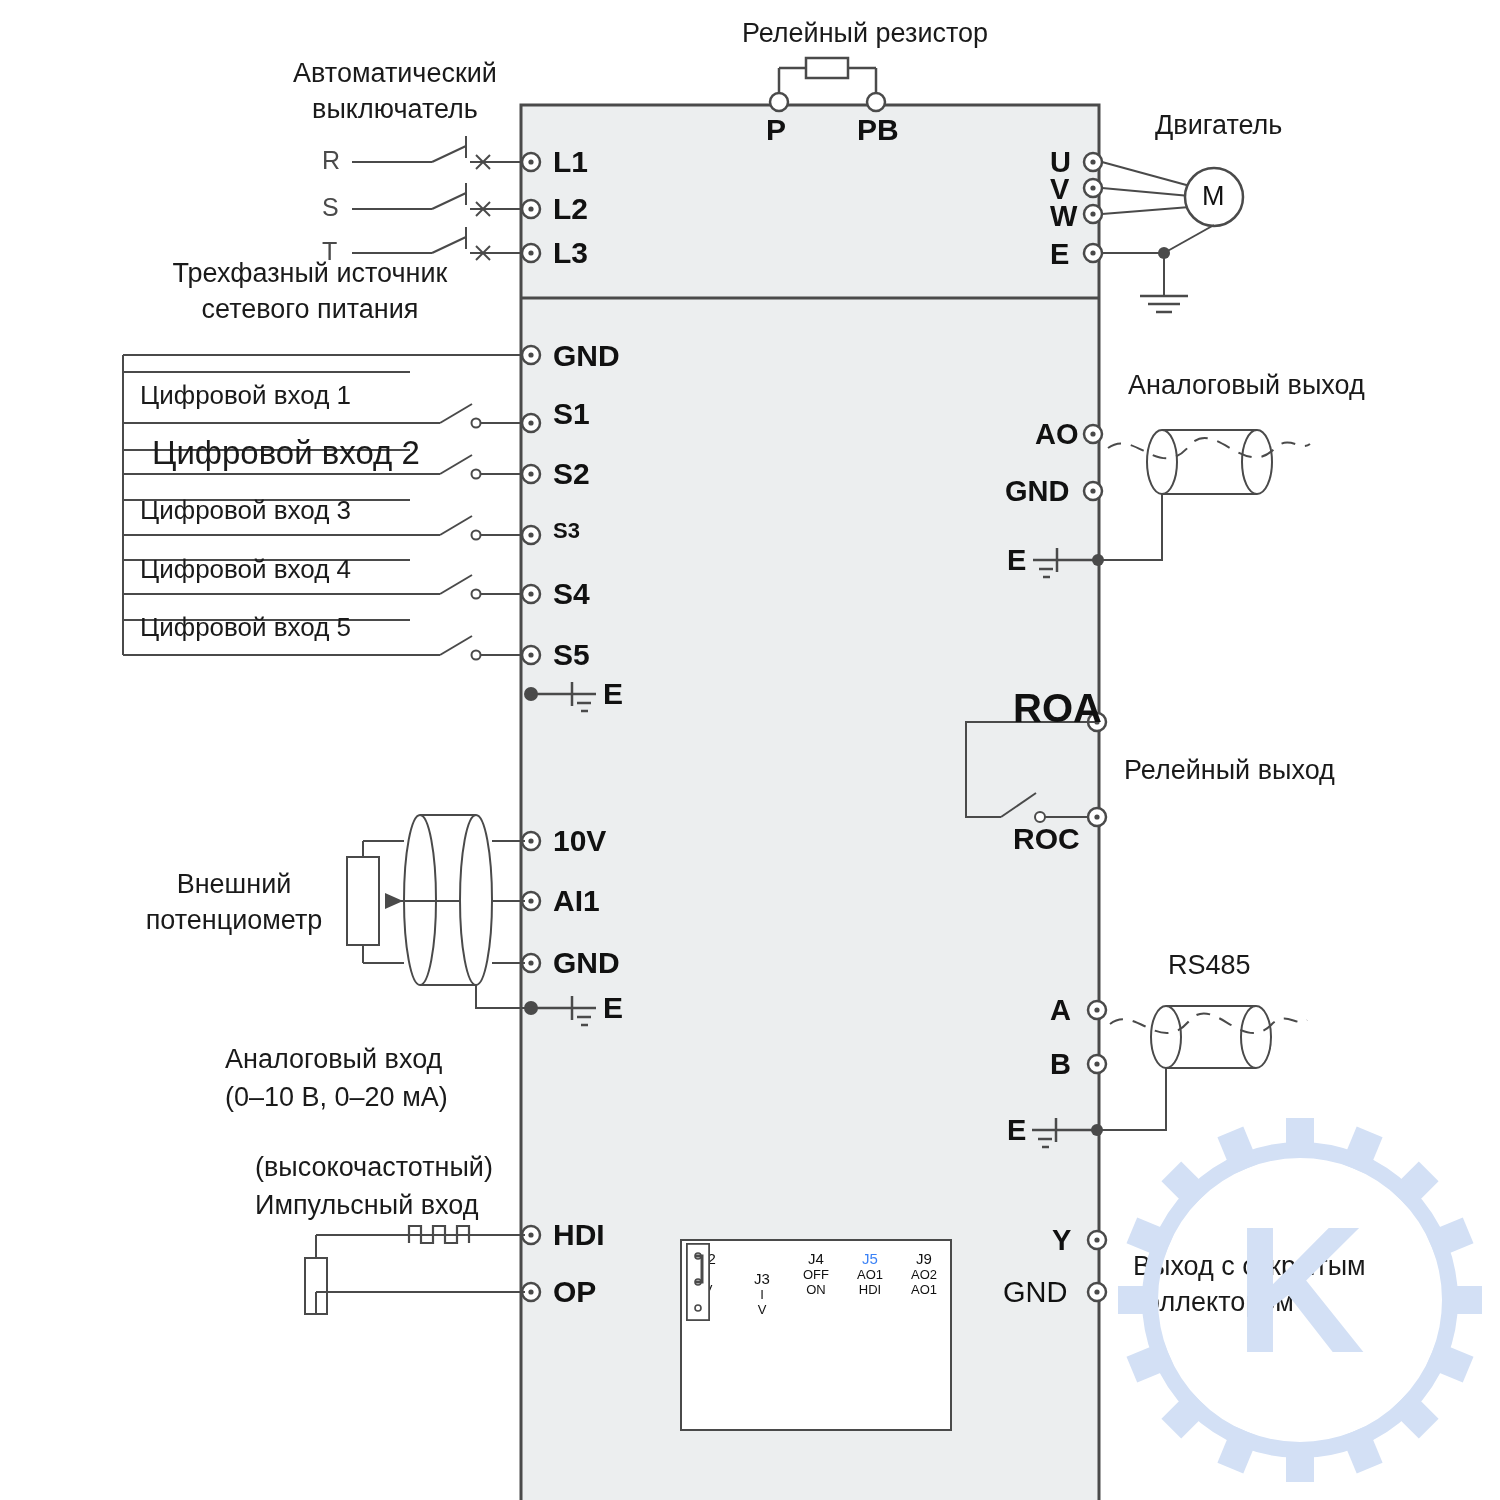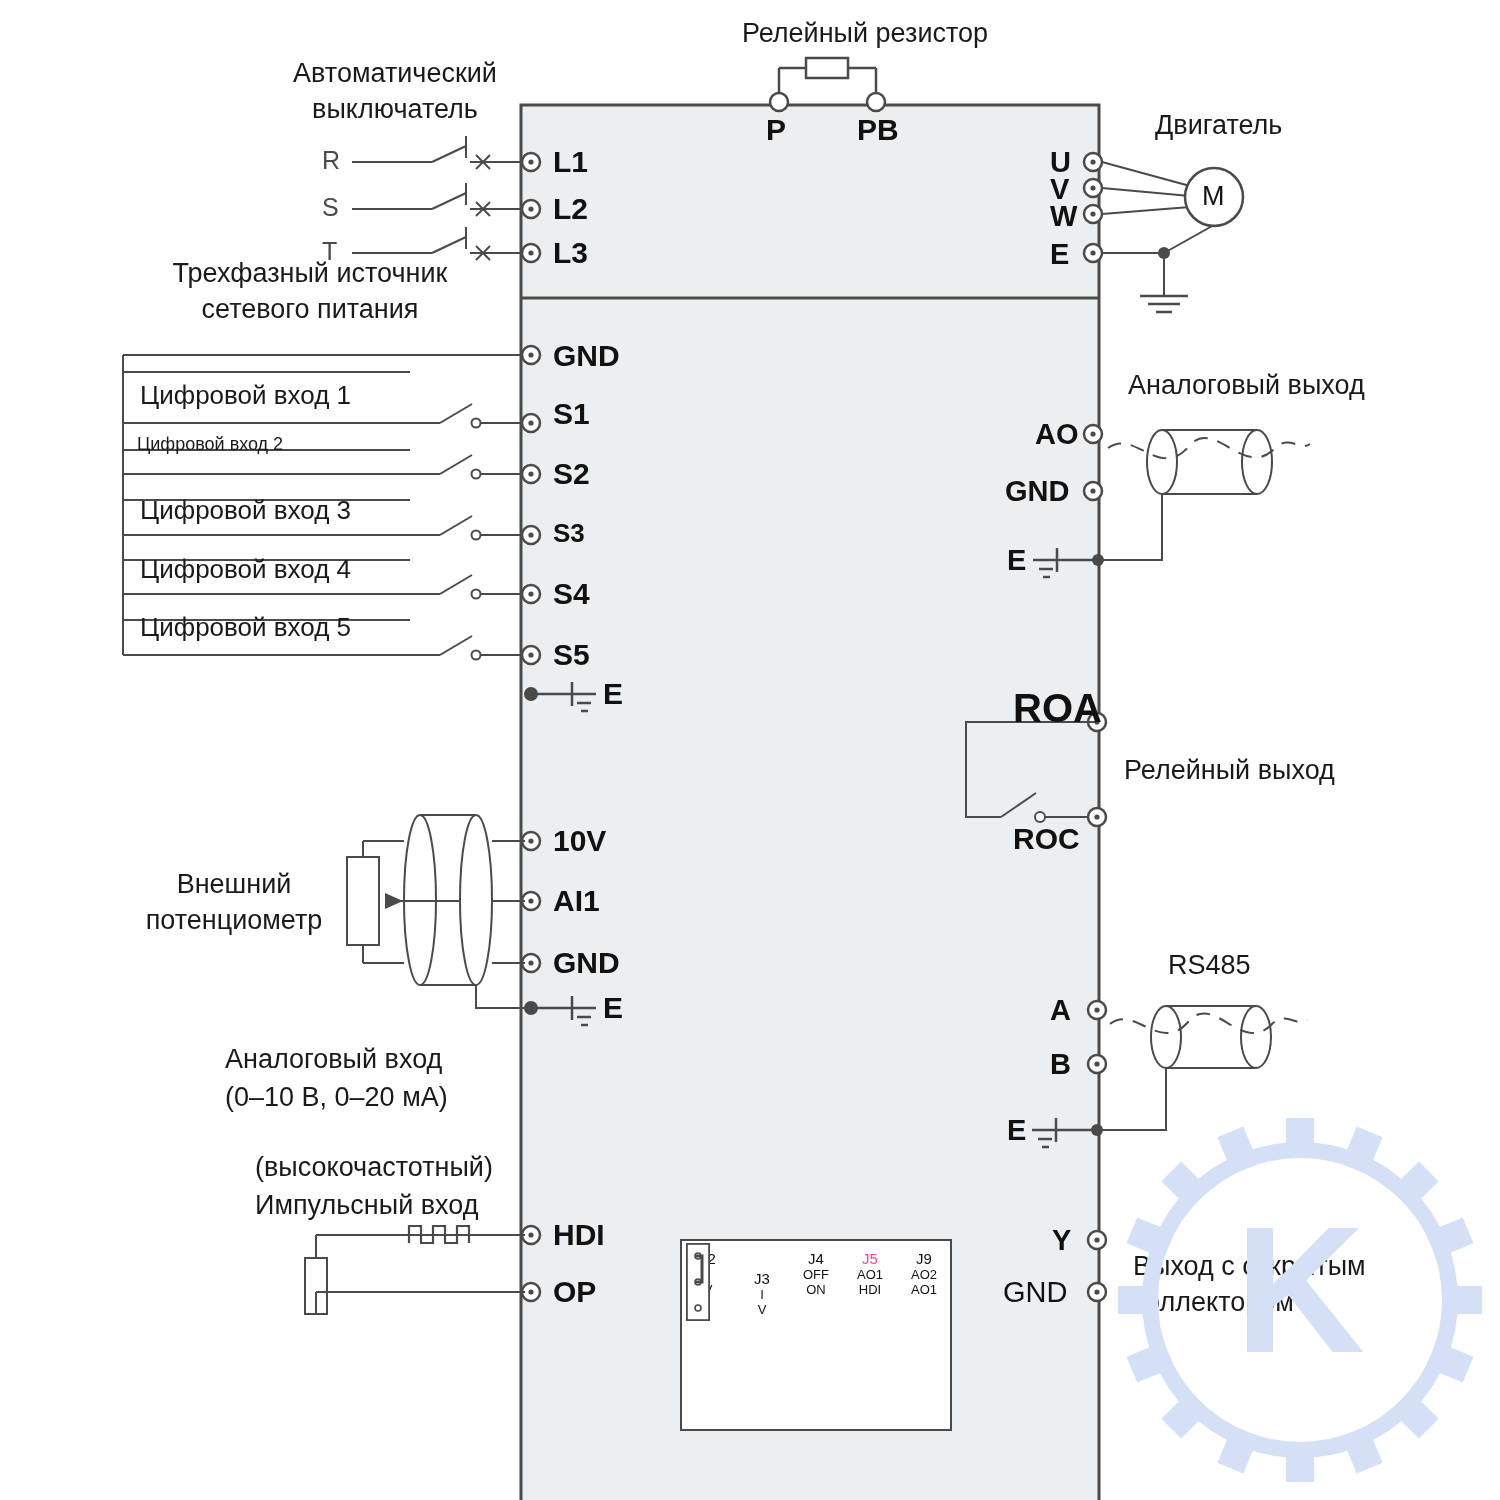--- a/index.html
+++ b/index.html
@@ -264,28 +264,28 @@
 
 <div style="position:absolute;left:1050px;top:146px;font-size:29px;font-weight:bold;color:#111;">U</div>
 <div style="position:absolute;left:1050px;top:173px;font-size:29px;font-weight:bold;color:#111;">V</div>
 <div style="position:absolute;left:1050px;top:200px;font-size:29px;font-weight:bold;color:#111;">W</div>
 <div style="position:absolute;left:1050px;top:238px;font-size:29px;font-weight:bold;color:#111;">E</div>
 <div style="position:absolute;left:1202px;top:181px;font-size:27px;color:#111;">M</div>
 
 <div style="position:absolute;left:553px;top:339px;font-size:30px;font-weight:bold;color:#111;">GND</div>
 
 <div style="position:absolute;left:140px;top:380px;font-size:26px;color:#1a1a1a;">Цифровой вход 1</div>
-<div style="position:absolute;left:137px;top:434px;font-size:18px;color:#1a1a1a;">Цифровой вход 2</div>
+<div style="position:absolute;left:152px;top:434px;font-size:33px;color:#1a1a1a;">Цифровой вход 2</div>
 <div style="position:absolute;left:140px;top:495px;font-size:26px;color:#1a1a1a;">Цифровой вход 3</div>
 <div style="position:absolute;left:140px;top:554px;font-size:26px;color:#1a1a1a;">Цифровой вход 4</div>
 <div style="position:absolute;left:140px;top:612px;font-size:26px;color:#1a1a1a;">Цифровой вход 5</div>
 
 <div style="position:absolute;left:553px;top:397px;font-size:30px;font-weight:bold;color:#111;">S1</div>
 <div style="position:absolute;left:553px;top:457px;font-size:30px;font-weight:bold;color:#111;">S2</div>
-<div style="position:absolute;left:553px;top:518px;font-size:26px;font-weight:bold;color:#111;">S3</div>
+<div style="position:absolute;left:553px;top:518px;font-size:22px;font-weight:bold;color:#111;">S3</div>
 <div style="position:absolute;left:553px;top:577px;font-size:30px;font-weight:bold;color:#111;">S4</div>
 <div style="position:absolute;left:553px;top:638px;font-size:30px;font-weight:bold;color:#111;">S5</div>
 
 <div style="position:absolute;left:603px;top:677px;font-size:30px;font-weight:bold;color:#111;">E</div>
 
 <div style="position:absolute;left:553px;top:824px;font-size:30px;font-weight:bold;color:#111;">10V</div>
 <div style="position:absolute;left:553px;top:884px;font-size:30px;font-weight:bold;color:#111;">AI1</div>
 <div style="position:absolute;left:553px;top:946px;font-size:30px;font-weight:bold;color:#111;">GND</div>
 <div style="position:absolute;left:603px;top:991px;font-size:30px;font-weight:bold;color:#111;">E</div>
 
@@ -363,21 +363,21 @@
       <rect x="6" y="2" width="22" height="76" fill="#ffffff" stroke="#4a4a4a" stroke-width="1.6"></rect>
       <circle cx="17" cy="14" r="3" fill="none" stroke="#4a4a4a" stroke-width="1.6"></circle>
       <circle cx="17" cy="40" r="3" fill="none" stroke="#4a4a4a" stroke-width="1.6"></circle>
       <circle cx="17" cy="66" r="3" fill="none" stroke="#4a4a4a" stroke-width="1.6"></circle>
       <path d="M14 14 h7 v26 h-7" fill="none" stroke="#4a4a4a" stroke-width="3"></path>
     </svg>
     <div style="font-size:13px;color:#111;">ON</div>
   </div>
 
   <div style="width:44px;text-align:center;">
-    <div style="font-size:15px;color:#ec4899;">J5</div>
+    <div style="font-size:15px;color:#3b82f6;">J5</div>
     <div style="font-size:13px;color:#111;">AO1</div>
     <svg width="34" height="84" style="margin-top:2px;">
       <rect x="6" y="2" width="22" height="76" fill="#ffffff" stroke="#4a4a4a" stroke-width="1.6"></rect>
       <circle cx="17" cy="14" r="3" fill="none" stroke="#4a4a4a" stroke-width="1.6"></circle>
       <circle cx="17" cy="40" r="3" fill="none" stroke="#4a4a4a" stroke-width="1.6"></circle>
       <circle cx="17" cy="66" r="3" fill="none" stroke="#4a4a4a" stroke-width="1.6"></circle>
       <path d="M14 14 h7 v26 h-7" fill="none" stroke="#4a4a4a" stroke-width="3"></path>
     </svg>
     <div style="font-size:13px;color:#111;">HDI</div>
   </div>

